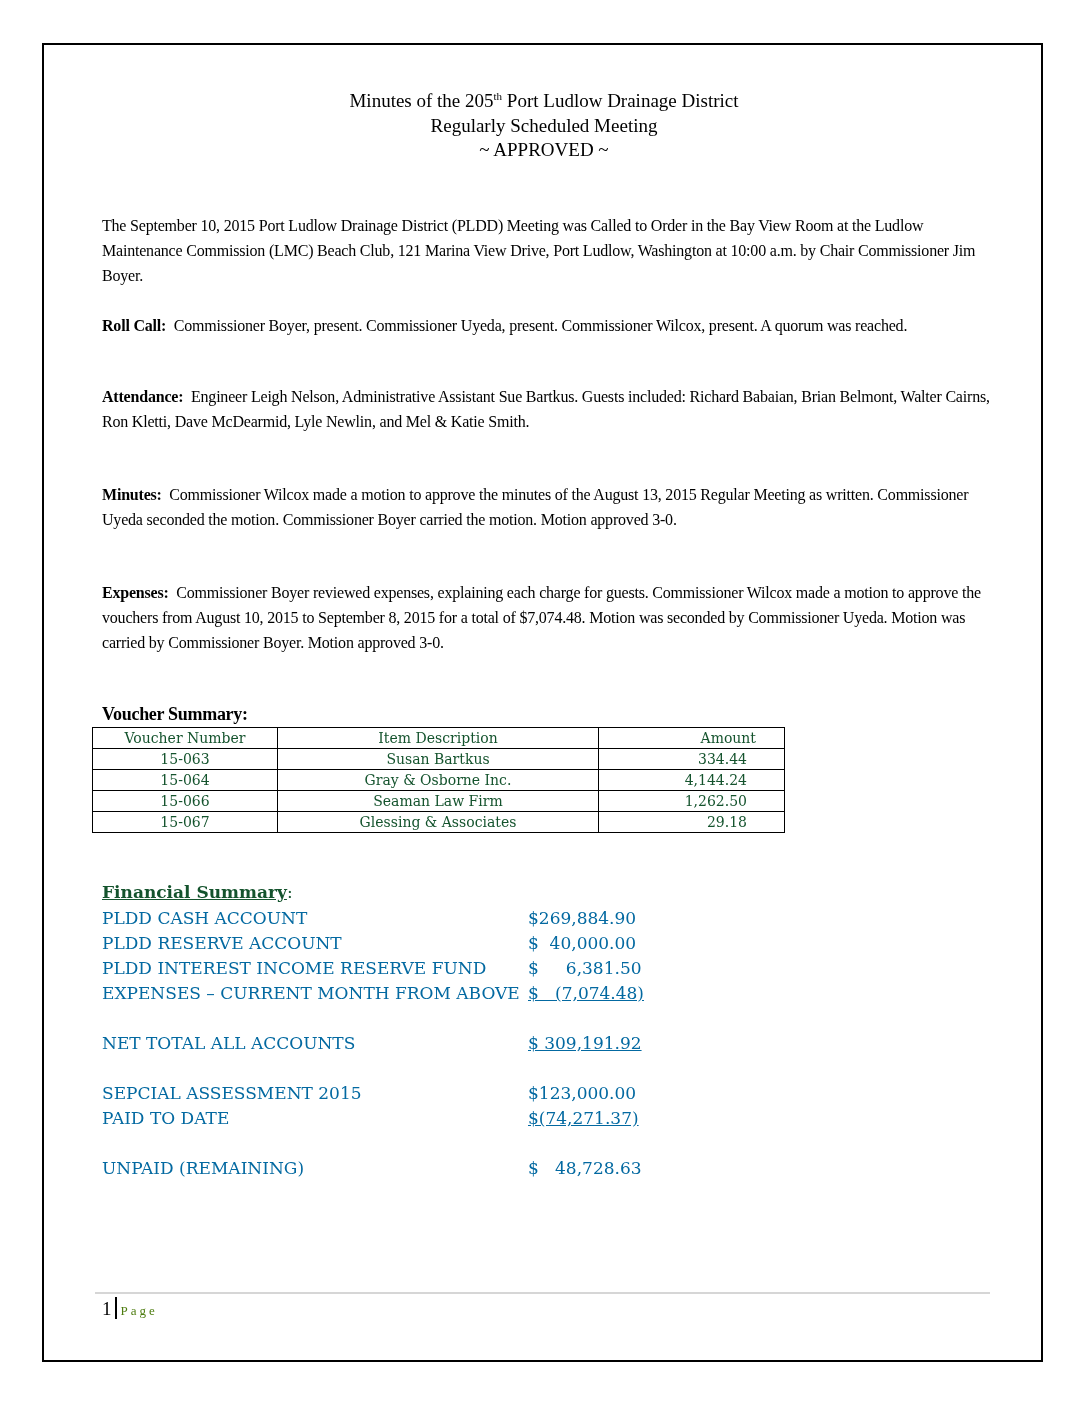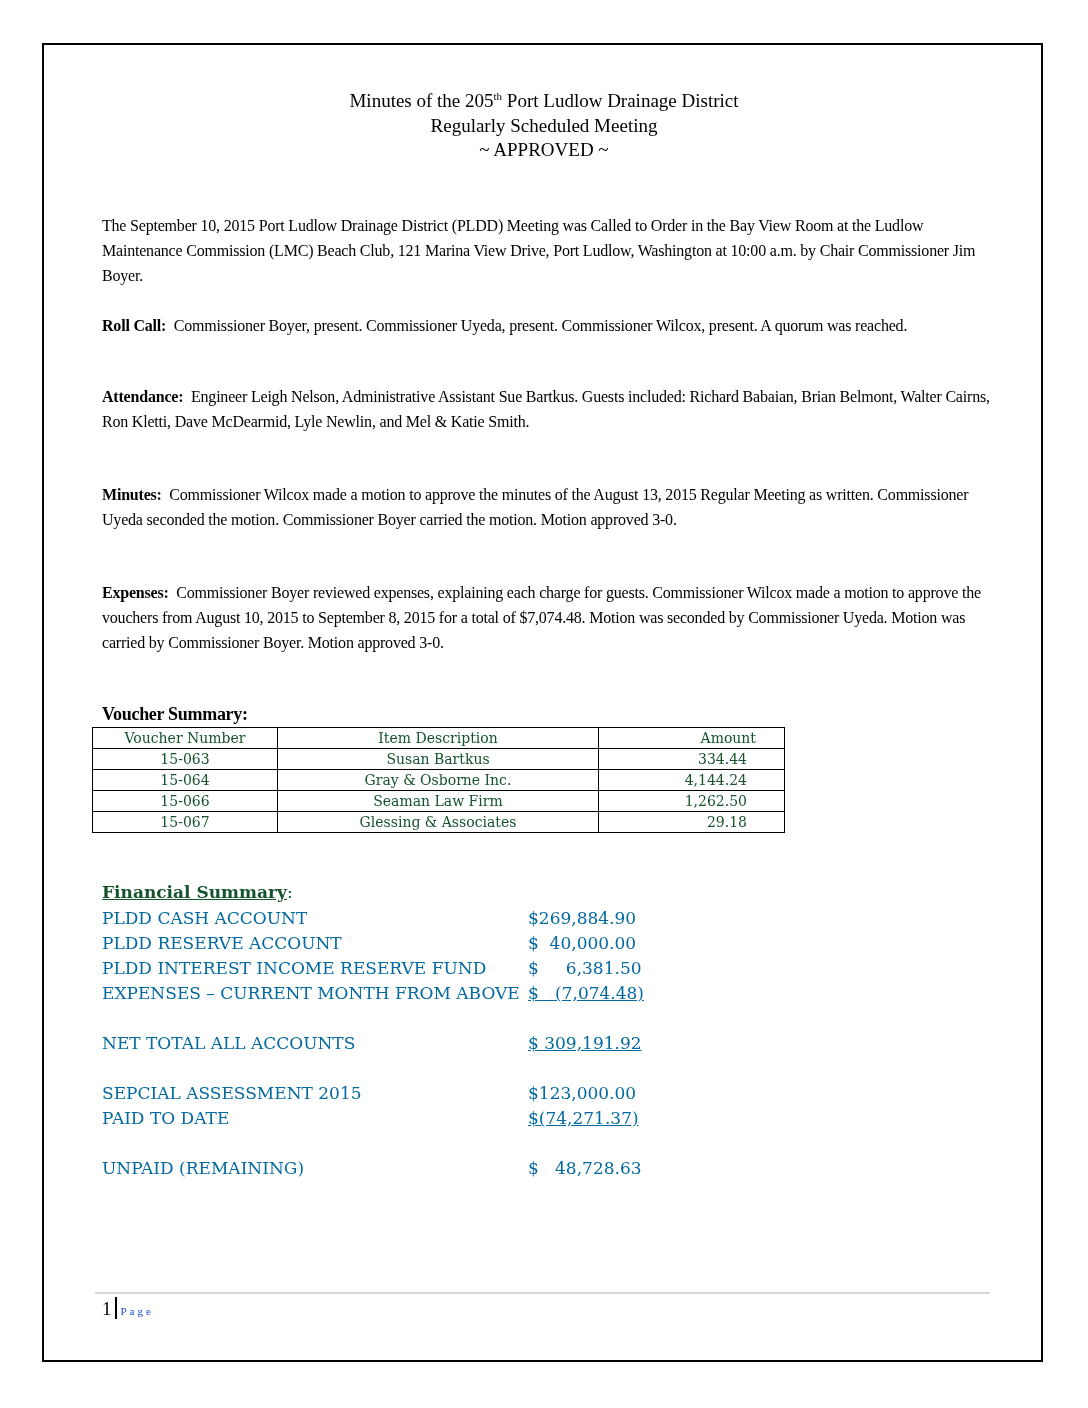--- a/index.html
+++ b/index.html
@@ -45,21 +45,21 @@
     font-family: "DejaVu Serif", "Liberation Serif", serif; font-size: 17px; color: #0369a1; }
   .fin-row .lbl { position: absolute; left: 0; top: 0; white-space: nowrap; }
   .fin-row .val { position: absolute; left: 426px; top: 0; white-space: pre; }
   .fin-row .val.u { text-decoration: underline; }
   .footer-rule { position: absolute; left: 95px; top: 1292px; width: 895px; height: 2px; background: #d6d6d6; }
   .footer {
     position: absolute; left: 102px; top: 1297px; font-family: "Liberation Serif", "DejaVu Serif", serif;
     font-size: 19px; color: #000;
   }
   .footer .bar { display: inline-block; width: 2px; height: 22px; background: #000; vertical-align: -4px; margin: 0 4px 0 3px; }
-  .footer .pg { color: #1d4ed8; letter-spacing: 3px; font-size: 11px; text-align: center; }
+  .footer .pg { color: #4d7c0f; letter-spacing: 3px; font-size: 13px; text-align: center; }
 </style>
 </head>
 <body>
 
 <div class="page-border"></div>
 
 <div class="title-block serif">
   <div><span>Minutes of the 205</span><sup>th</sup><span> Port Ludlow Drainage District</span></div>
   <div>Regularly Scheduled Meeting</div>
   <div>~ APPROVED ~</div>

